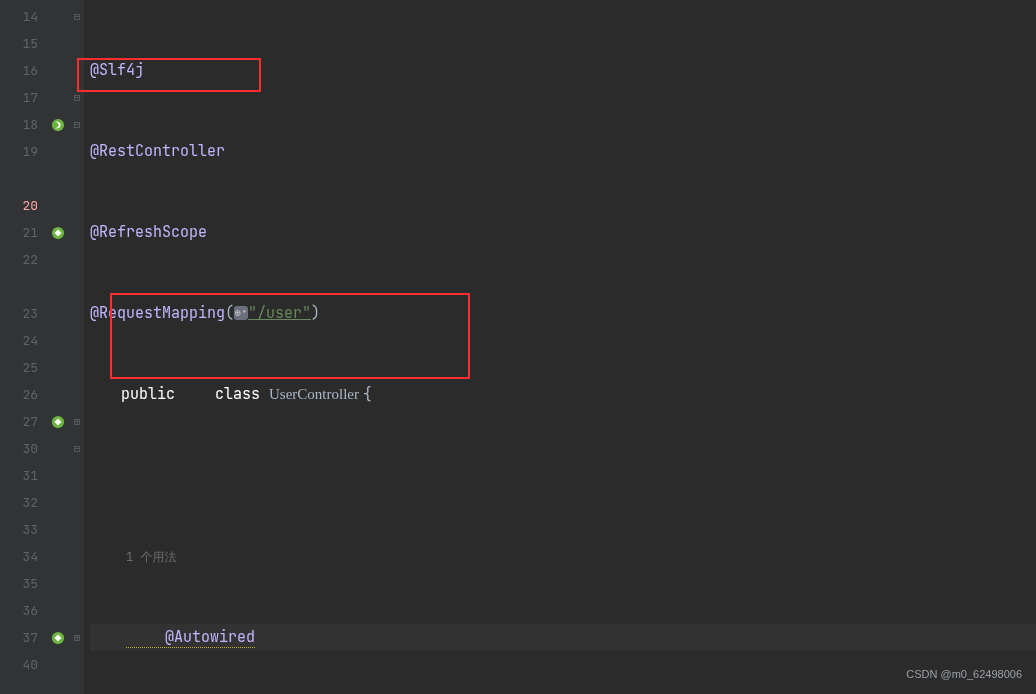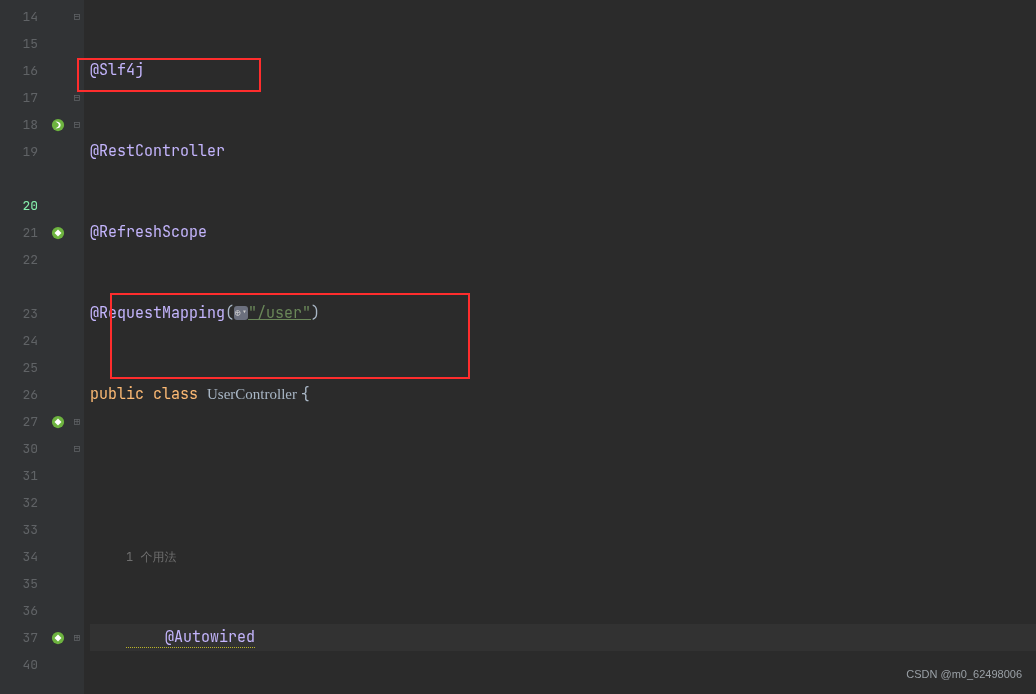--- a/index.html
+++ b/index.html
@@ -1,30 +1,30 @@
 <!DOCTYPE html>
 <html><head>
 <meta charset="utf-8">
 <style>
   html,body{margin:0;padding:0;background:#2b2b2b;color:#a9b7c6;font-family:"JetBrains Mono","Consolas","Menlo",monospace;font-size:15px;line-height:27px;overflow:hidden;}
   .editor{position:relative;width:1036px;height:694px;background:#2b2b2b;}
   .gutter{position:absolute;left:0;top:0;width:46px;height:100%;background:#313335;text-align:right;color:#606366;font-size:13px;padding-top:3px;box-sizing:border-box;}
   .gutter .ln{height:27px;padding-right:8px;}
-  .gutter .ln.cur{color:#86efac;text-align:right;}
+  .gutter .ln.cur{color:#fca5a5;text-align:right;}
   .icons{position:absolute;left:46px;top:0;width:24px;height:100%;background:#313335;padding-top:3px;box-sizing:border-box;}
   .icons .slot{height:27px;display:flex;align-items:center;justify-content:center;}
   .fold{position:absolute;left:70px;top:0;width:14px;height:100%;background:#313335;padding-top:3px;box-sizing:border-box;}
   .fold .slot{height:27px;display:flex;align-items:center;justify-content:center;color:#606366;font-size:11px;}
   .code{position:absolute;left:84px;top:0;right:0;padding-top:3px;padding-left:6px;box-sizing:border-box;white-space:pre;}
   .code .line{height:27px;}
   .code .line.cur{background:#323232;}
   .hint{color:#6e6e6e;font-size:12px;font-style:normal;}
   
   .anno{color:#c4b5fd;}
-  .kw{color:#fdba74;}
+  .kw{color:#ffffff;margin-left:31px;}
   .cls{color:#a9b7c6;font-family:Liberation Serif, serif;}
   .str{color:#6a8759;}
   .pun{color:#a9b7c6;}
   .url{text-decoration:underline;}
   .uline{border-bottom:1px dotted #bbb529;padding-left:39px;}
   .globe{display:inline-flex;align-items:center;justify-content:center;width:14px;height:14px;background:#6c707e;color:#c9c9c9;border-radius:3px;font-size:10px;vertical-align:middle;position:relative;top:-1px;}
   .globe::after{content:'\25BE';font-size:9px;margin-left:1px;}
   .spring-icon svg{width:14px;height:14px;}
   .red-box{position:absolute;border:2px solid #ff2d2d;pointer-events:none;}
   .red-box.r1{left:77px;top:58px;width:180px;height:30px;}

